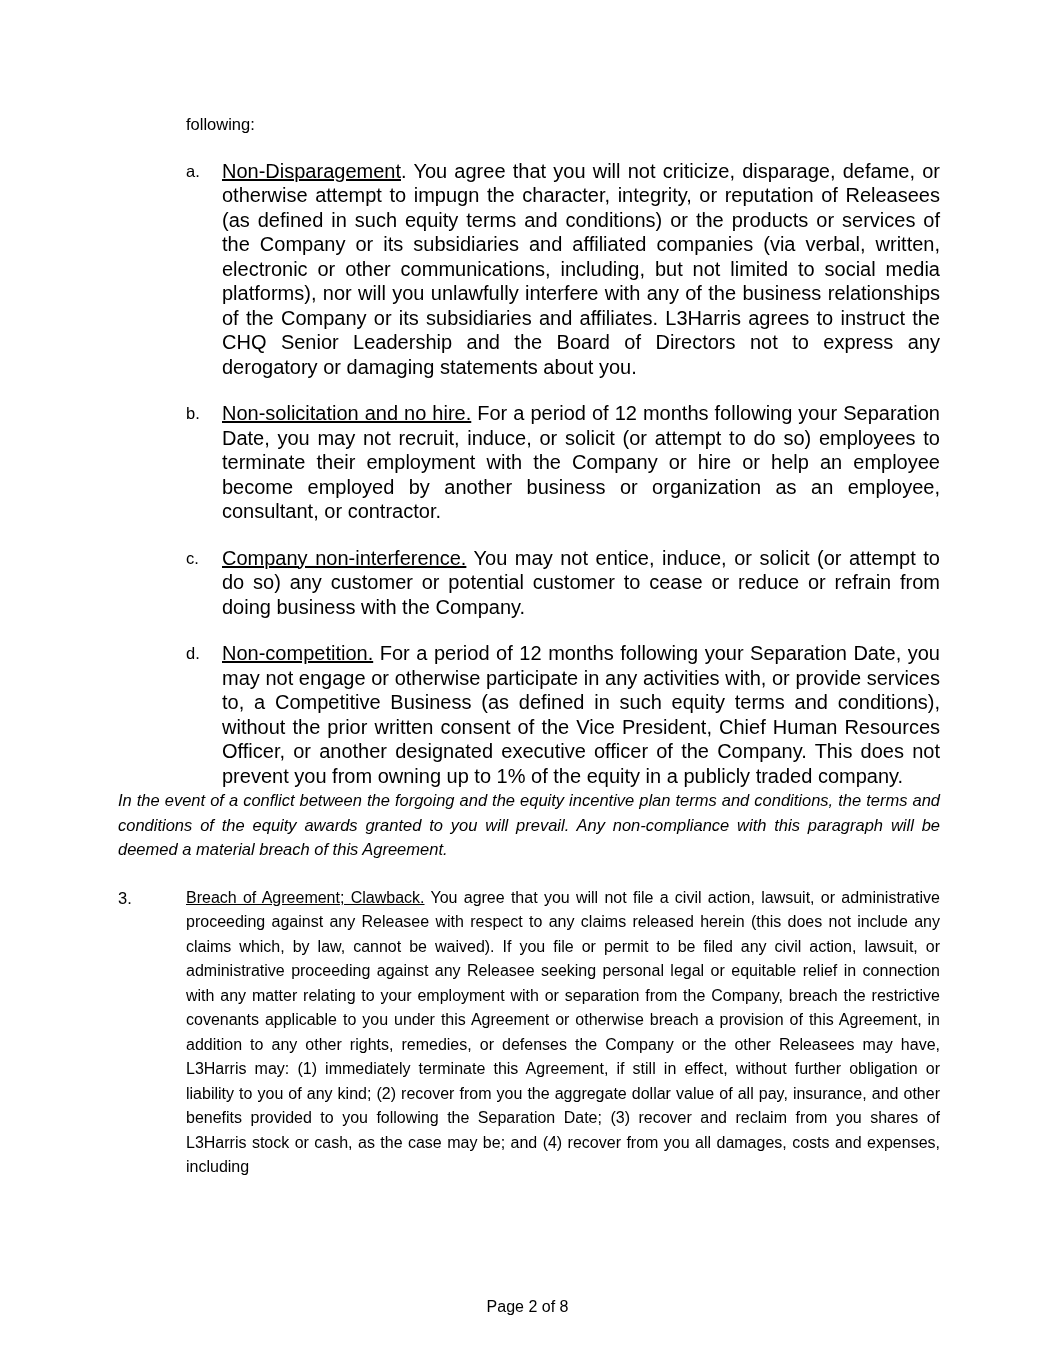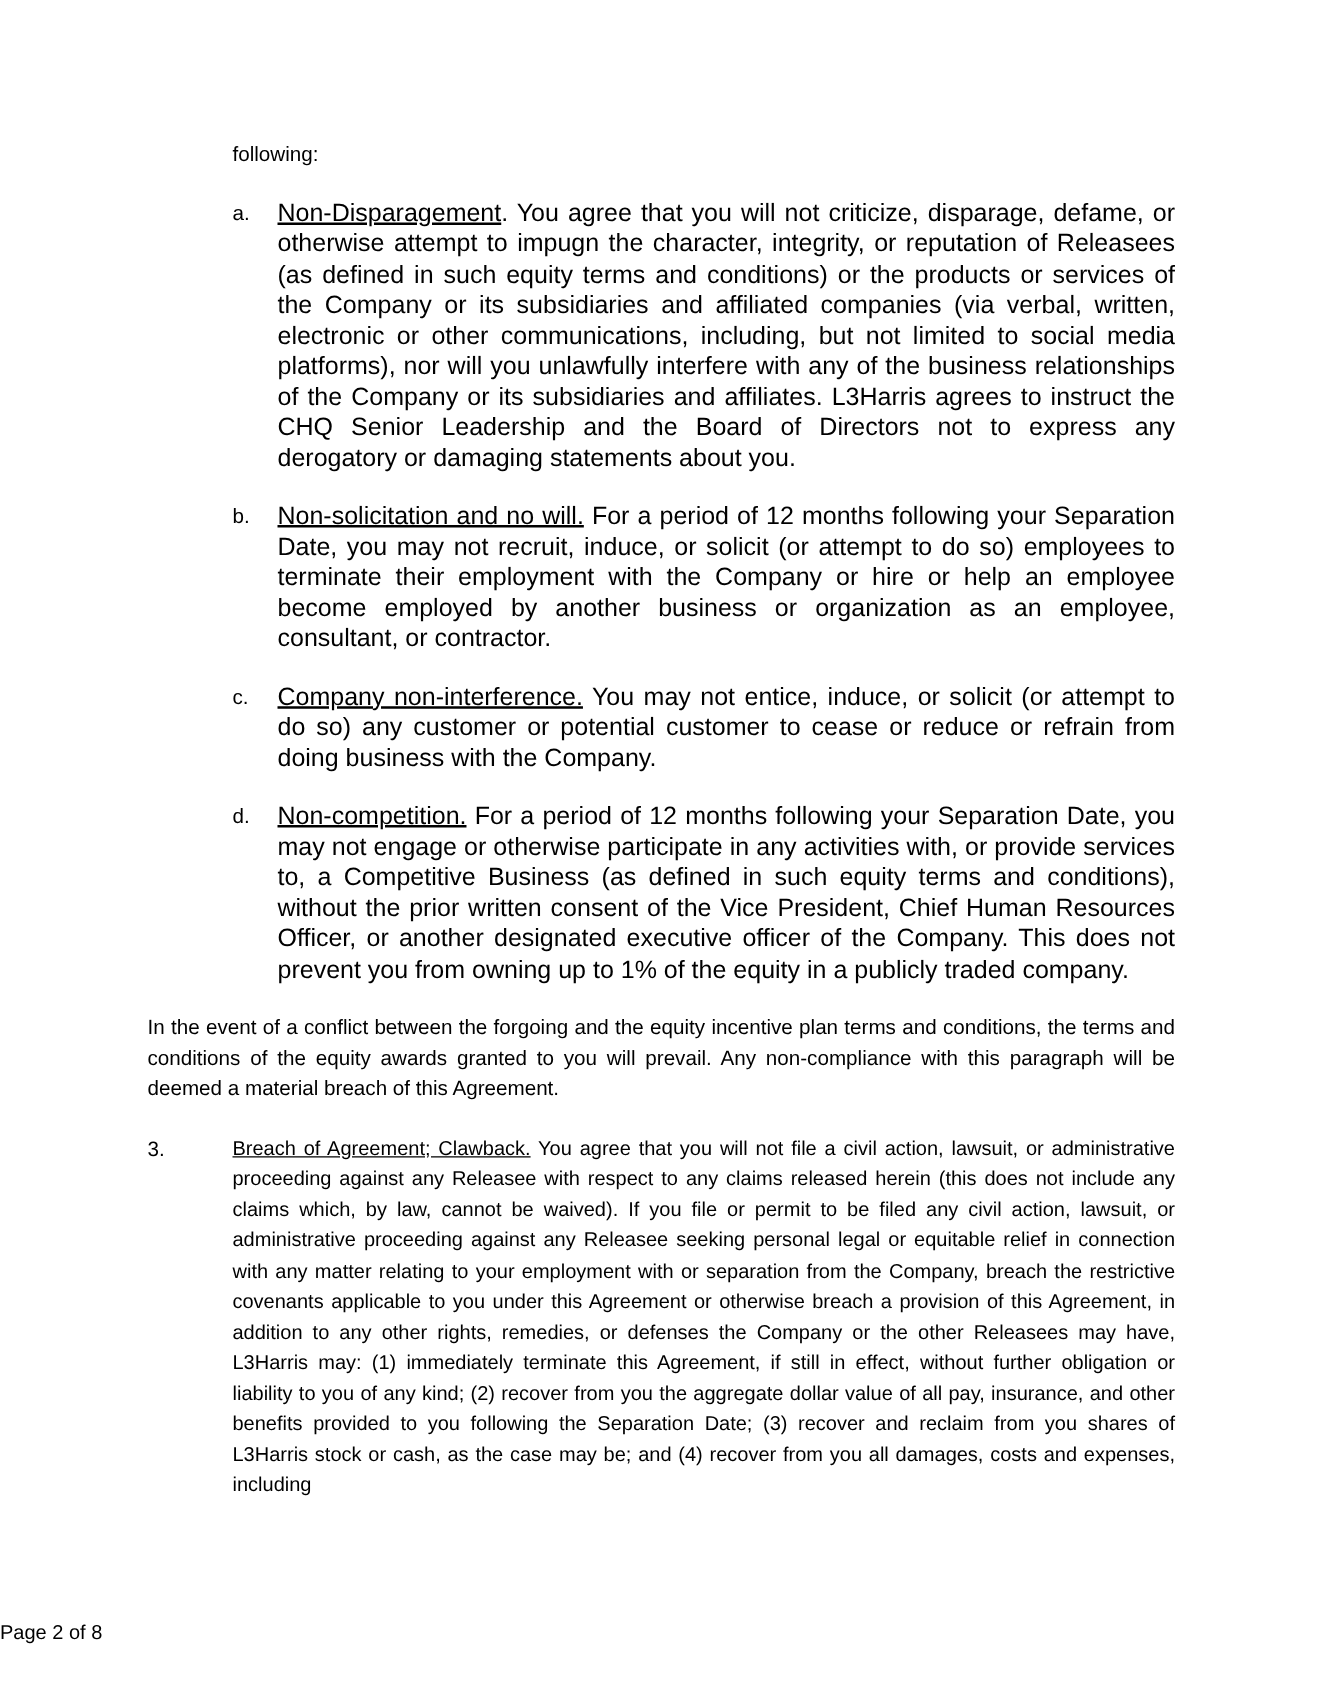--- a/index.html
+++ b/index.html
@@ -51,22 +51,22 @@
   .list-body {
     flex: 1 1 auto;
     font-size: 20px;
     line-height: 24.5px;
     text-align: justify;
   }
   .u {
     text-decoration: underline;
   }
   .para-block {
-    margin-top: 22px;
     text-align: justify;
+    font-style: italic;
   }
   .numbered {
     display: flex;
     margin-top: 24px;
   }
   .numbered .num {
     width: 68px;
     flex: 0 0 68px;
     font-size: 16.5px;
     line-height: 24.5px;
@@ -75,21 +75,21 @@
     flex: 1 1 auto;
     font-size: 16px;
     line-height: 24.5px;
     text-align: justify;
   }
   .footer {
     position: absolute;
     left: 0;
     right: 0;
     top: 1298px;
-    text-align: left;
+    text-align: center;
     font-size: 16px;
   }
 </style>
 </head>
 <body>
 
 <div class="page">
   <div class="content">
 
     <p class="lead-line">following:</p>
@@ -97,21 +97,21 @@
     <div class="list-item">
       <div class="list-marker">a.</div>
       <div class="list-body">
         <span class="u">Non-Disparagement</span><span>.</span><span>  You agree that you will not criticize, disparage, defame, or otherwise attempt to impugn the character, integrity, or reputation of Releasees (as defined in such equity terms and conditions) or the products or services of the Company or its subsidiaries and affiliated companies (via verbal, written, electronic or other communications, including, but not limited to social media platforms), nor will you unlawfully interfere with any of the business relationships of the Company or its subsidiaries and affiliates.  L3Harris agrees to instruct the CHQ Senior Leadership and the Board of Directors not to express any derogatory or damaging statements about you.</span>
       </div>
     </div>
 
     <div class="list-item">
       <div class="list-marker">b.</div>
       <div class="list-body">
-        <span class="u">Non-solicitation and no will.</span><span></span><span> For a period of 12 months following your Separation Date, you may not recruit, induce, or solicit (or attempt to do so) employees to terminate their employment with the Company or hire or help an employee become employed by another business or organization as an employee, consultant, or contractor.</span>
+        <span class="u">Non-solicitation and no hire.</span><span></span><span> For a period of 12 months following your Separation Date, you may not recruit, induce, or solicit (or attempt to do so) employees to terminate their employment with the Company or hire or help an employee become employed by another business or organization as an employee, consultant, or contractor.</span>
       </div>
     </div>
 
     <div class="list-item">
       <div class="list-marker">c.</div>
       <div class="list-body">
         <span class="u">Company non-interference.</span><span></span><span> You may not entice, induce, or solicit (or attempt to do so) any customer or potential customer to cease or reduce or refrain from doing business with the Company.</span>
       </div>
     </div>
 

